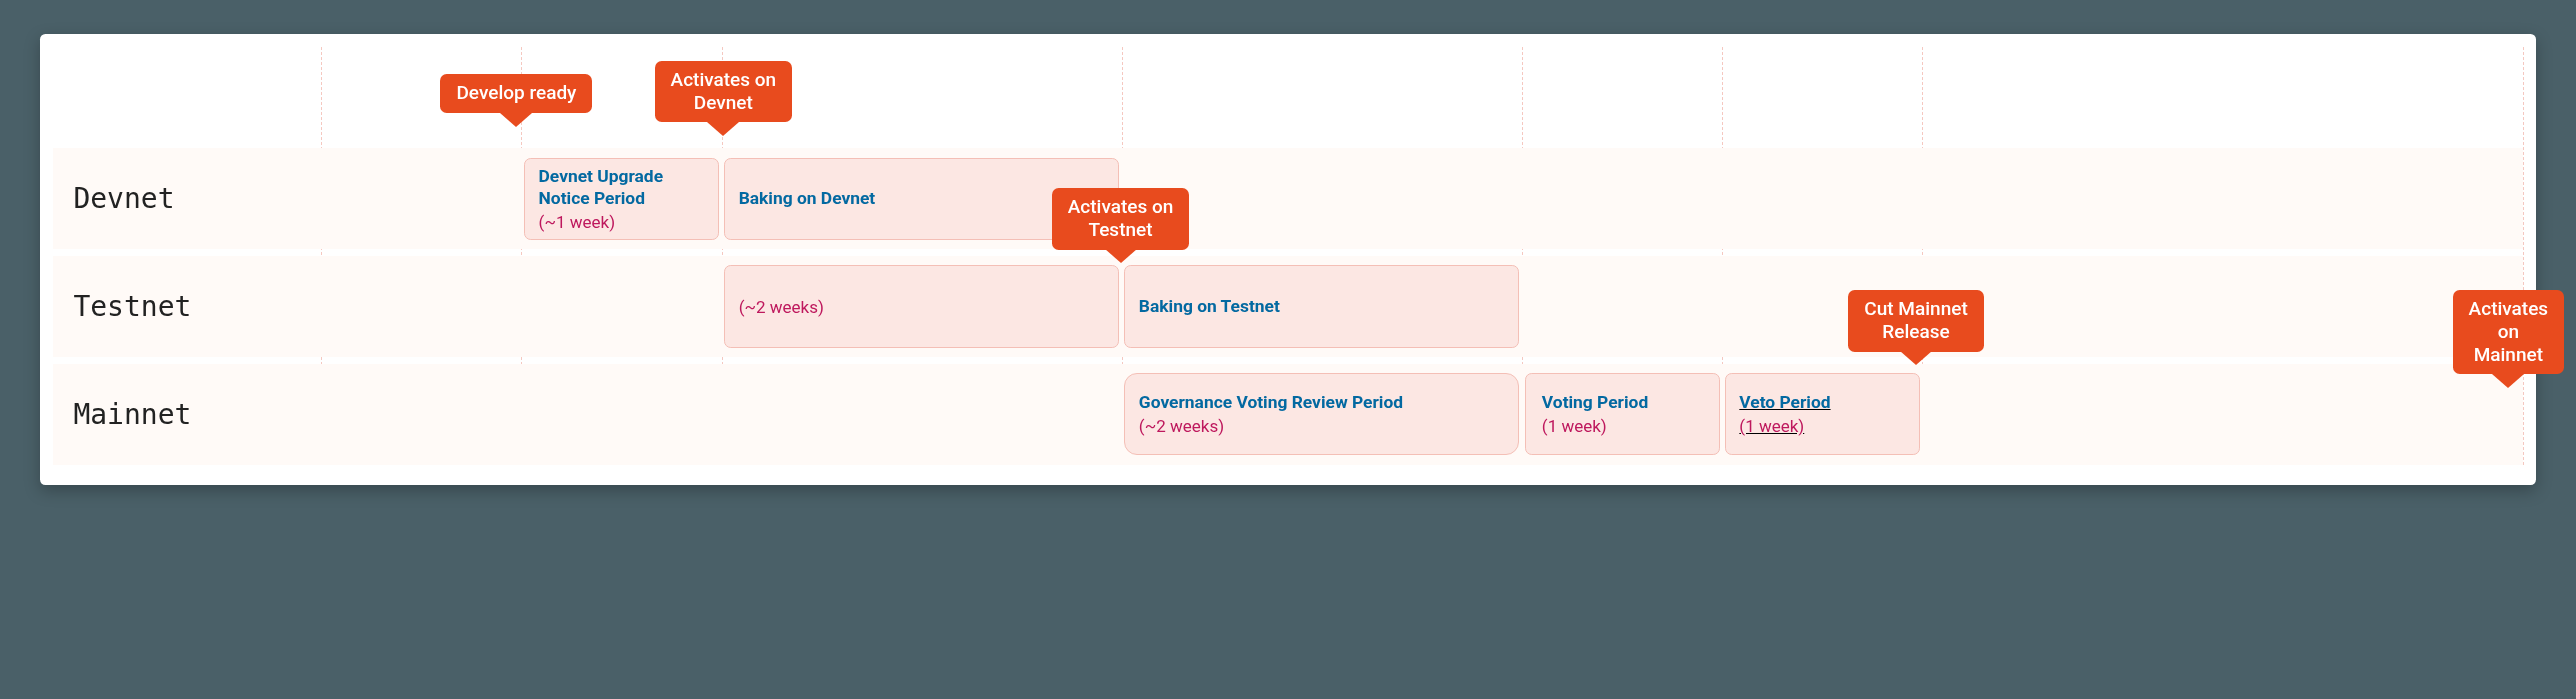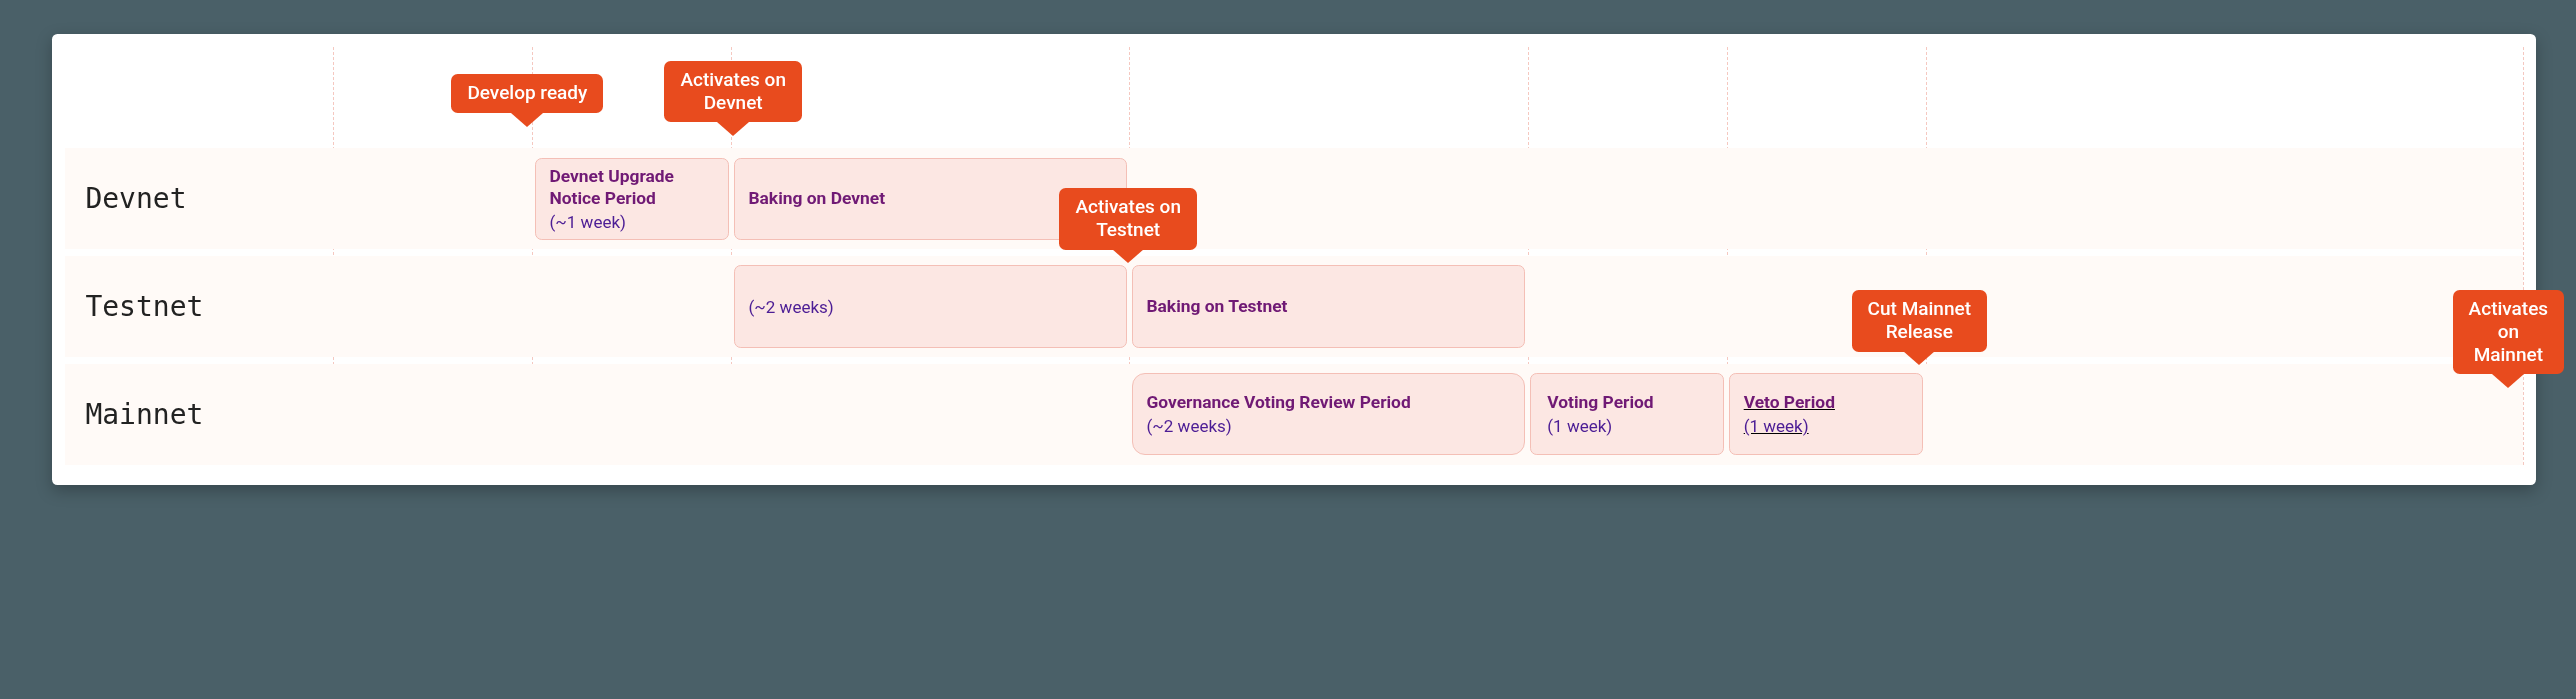--- a/index.html
+++ b/index.html
@@ -9,21 +9,20 @@
     padding: 34px 40px;
     width: 2576px;
     height: 700px;
   }
   .card {
     background: #ffffff;
     border-radius: 5.4px;
     box-shadow: 0 5.4px 16px rgba(0,0,0,0.25);
     padding: 13.4px 13.4px 13.4px 13.4px;
     position: relative;
-    margin-left: 12px;
   }
   .timeline {
     position: relative;
     width: 100%;
   }
   
   .gridlines {
     position: absolute;
     top: 0;
     left: 0;
@@ -79,27 +78,27 @@
     border-radius: 6.7px;
     padding: 9.4px 13.4px;
     display: flex;
     flex-direction: column;
     justify-content: center;
     gap: 2.7px;
   }
   .phase-title {
     font-size: 17.4px;
     font-weight: 700;
-    color: #701a75;
+    color: #0369a1;
     line-height: 1.25;
   }
   .phase-sub {
     font-size: 17px;
     font-weight: 400;
-    color: #4c1d95;
+    color: #be185d;
   }
   
   .marker {
     position: absolute;
     background: #e84b1e;
     color: #fff;
     font-size: 19px;
     font-weight: 500;
     padding: 8px 16px;
     border-radius: 6.7px;

